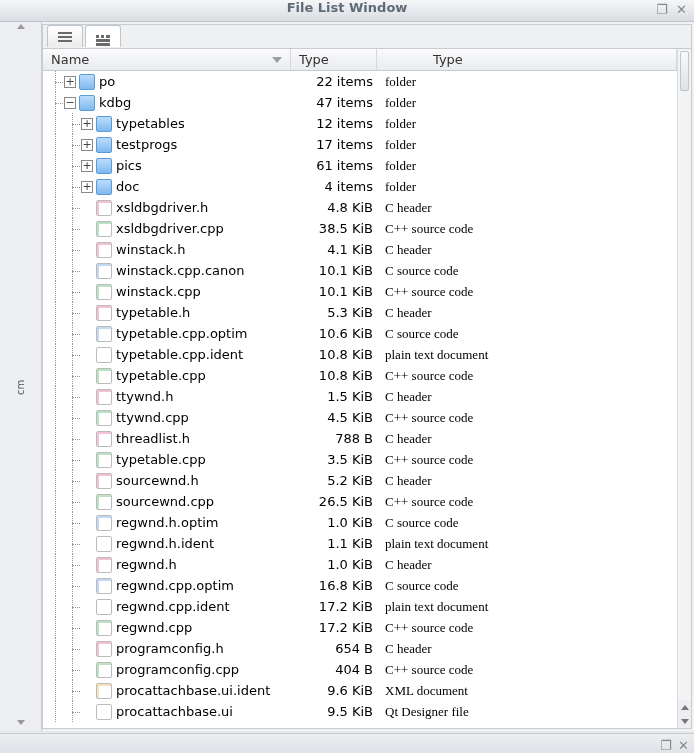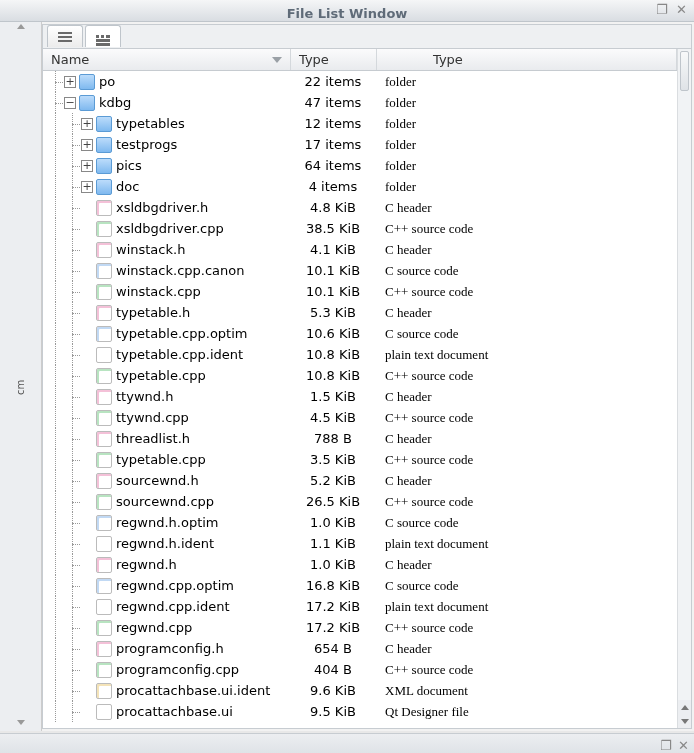--- a/index.html
+++ b/index.html
@@ -2,21 +2,21 @@
 <html><head>
 <meta charset="utf-8">
 <style>
 * { box-sizing: border-box; margin: 0; padding: 0; font-family: "DejaVu Sans", sans-serif; font-size: 13px; }
 body { background: #e8e8e8; width: 694px; height: 753px; overflow: hidden; position: relative; }
 
 .titlebar {
   height: 22px;
   background: linear-gradient(#f5f6f7,#d9dde2);
   border-bottom: 1px solid #bfc5cb;
-  display: flex; align-items: flex-end; justify-content: center;
+  display: flex; align-items: flex-start; justify-content: center;
   position: relative;
 }
 .titlebar-text { color: #5f6b78; font-weight: bold; }
 .titlebar-btns { position: absolute; right: 4px; top: 2px; display: flex; gap: 6px; }
 .tbtn { width: 14px; height: 14px; color: #888; cursor: pointer; }
 
 .outer {
   position: absolute; left: 0; top: 22px; right: 0; bottom: 22px;
   background: #f2f2f2; display: flex;
 }
@@ -72,21 +72,21 @@
 .ficon { width:16px; height:16px; display:inline-block; margin-right:4px; vertical-align:middle; border-radius:2px; }
 .ficon.folder { background: linear-gradient(#bcdcfb,#7fb9ef); border:1px solid #5b9bd5; }
 .ficon.hfile { background:#fff; border:1px solid #bbb; box-shadow: inset 2px 2px 0 #f4c1d8; }
 .ficon.cppfile { background:#fff; border:1px solid #bbb; box-shadow: inset 2px 2px 0 #b8e4c1; }
 .ficon.cfile { background:#fff; border:1px solid #bbb; box-shadow: inset 2px 2px 0 #c1d9f4; }
 .ficon.txtfile { background:#fff; border:1px solid #bbb; }
 .ficon.xmlfile { background:#fff; border:1px solid #bbb; box-shadow: inset 2px 2px 0 #f4e3b8; }
 
 .cell { overflow:hidden; }
 .cell.name { width: 246px; display:flex; align-items:center; }
-.cell.size { width: 86px; text-align: center; padding-right: 6px; }
+.cell.size { width: 86px; text-align: right; padding-right: 6px; }
 .cell.type { flex:1; padding-left: 6px; font-family: Liberation Serif, serif; }
 
 .vscroll {
   width: 14px; background: #f1f3f5; border-left:1px solid #dadde0;
   position: relative;
 }
 .vscroll .thumb { position:absolute; top:2px; left:2px; right:2px; height:40px;
   background: linear-gradient(#f8f9fa,#dfe3e7); border:1px solid #bfc5cb; border-radius:2px; }
 .vscroll .arrow { position:absolute; left:0; right:0; height:14px; background:#eceef1; display:flex;align-items:center;justify-content:center; }
 .vscroll .arrow.up{top:auto;bottom:14px;} .vscroll .arrow.down{bottom:0;}
@@ -198,21 +198,21 @@
             <div class="row">
               <div class="cell name">
                 <span class="tree">
                   <span class="spacer dots"></span>
                   <span class="spacer dots tee"></span>
                   <span class="expander">+</span>
                 </span>
                 <span class="ficon folder"></span>
                 <span>pics</span>
               </div>
-              <div class="cell size">64 items</div>
+              <div class="cell size">61 items</div>
               <div class="cell type">folder</div>
             </div>
             <div class="row">
               <div class="cell name">
                 <span class="tree">
                   <span class="spacer dots"></span>
                   <span class="spacer dots tee"></span>
                   <span class="expander">+</span>
                 </span>
                 <span class="ficon folder"></span>

